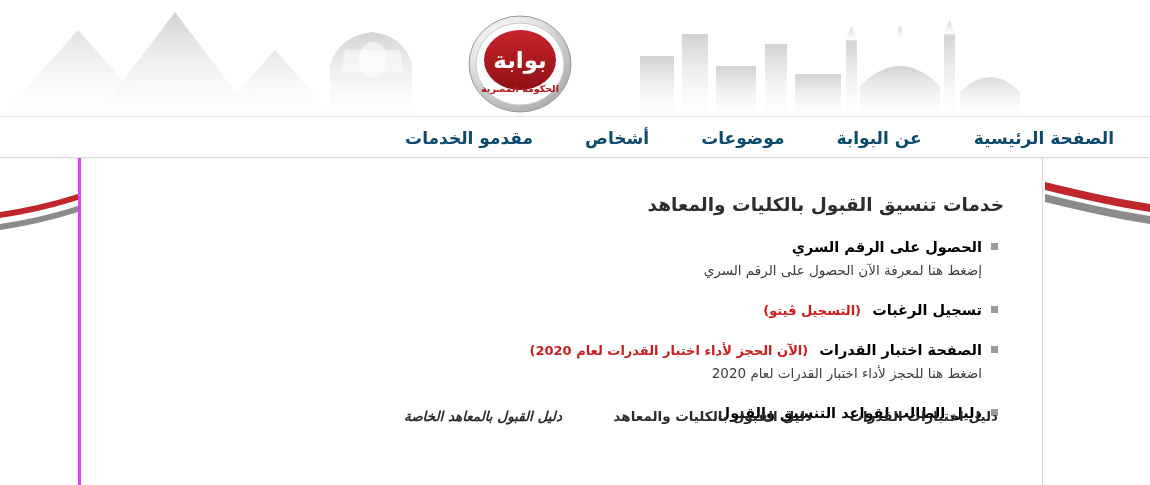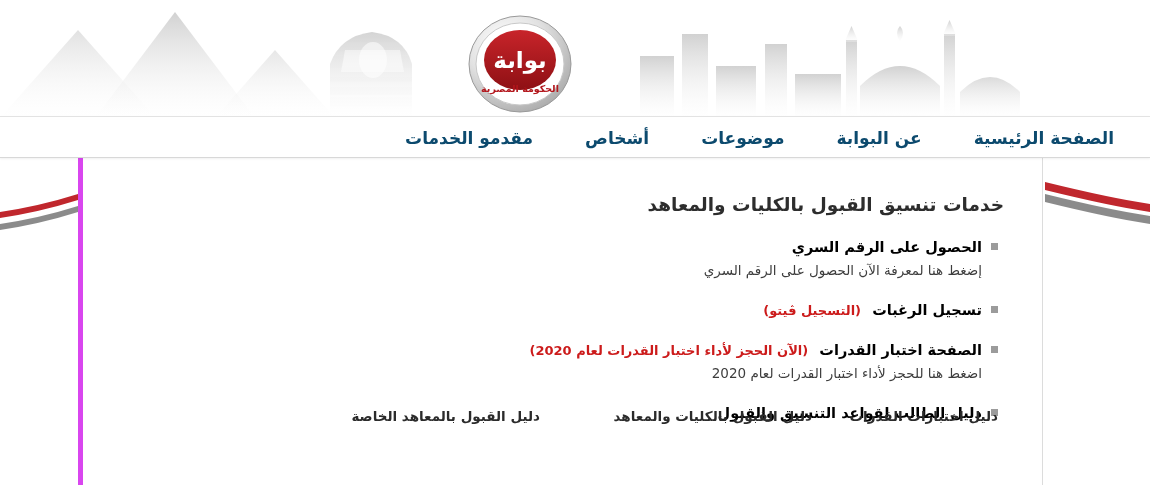--- a/index.html
+++ b/index.html
@@ -79,21 +79,21 @@
   }
 
   
   .content-panel {
     position: absolute;
     top: 158px;
     left: 78px;
     width: 965px;
     height: 327px;
     background: #ffffff;
-    border-left: 5px solid #d946ef;
+    border-left: 3px solid #d946ef;
     border-right: 1px solid #dcdcdc;
     z-index: 3;
   }
 
   .page-title {
     position: absolute;
     top: 24px;
     right: 38px;
     font-size: 18.5px;
     font-weight: bold;
@@ -154,21 +154,21 @@
   .guide-link {
     position: absolute;
     font-size: 13.5px;
     font-weight: bold;
     color: #2b2b2b;
     cursor: pointer;
     white-space: nowrap;
   }
   .g1 { right: 44px; }
   .g2 { right: 230px; }
-  .g3 { right: 502px; }
+  .g3 { right: 480px; font-style: italic; }
 
   .last-item {
     position: absolute;
     top: 296px;
     right: 0;
     width: 960px;
   }
 
   
   .watermark {

